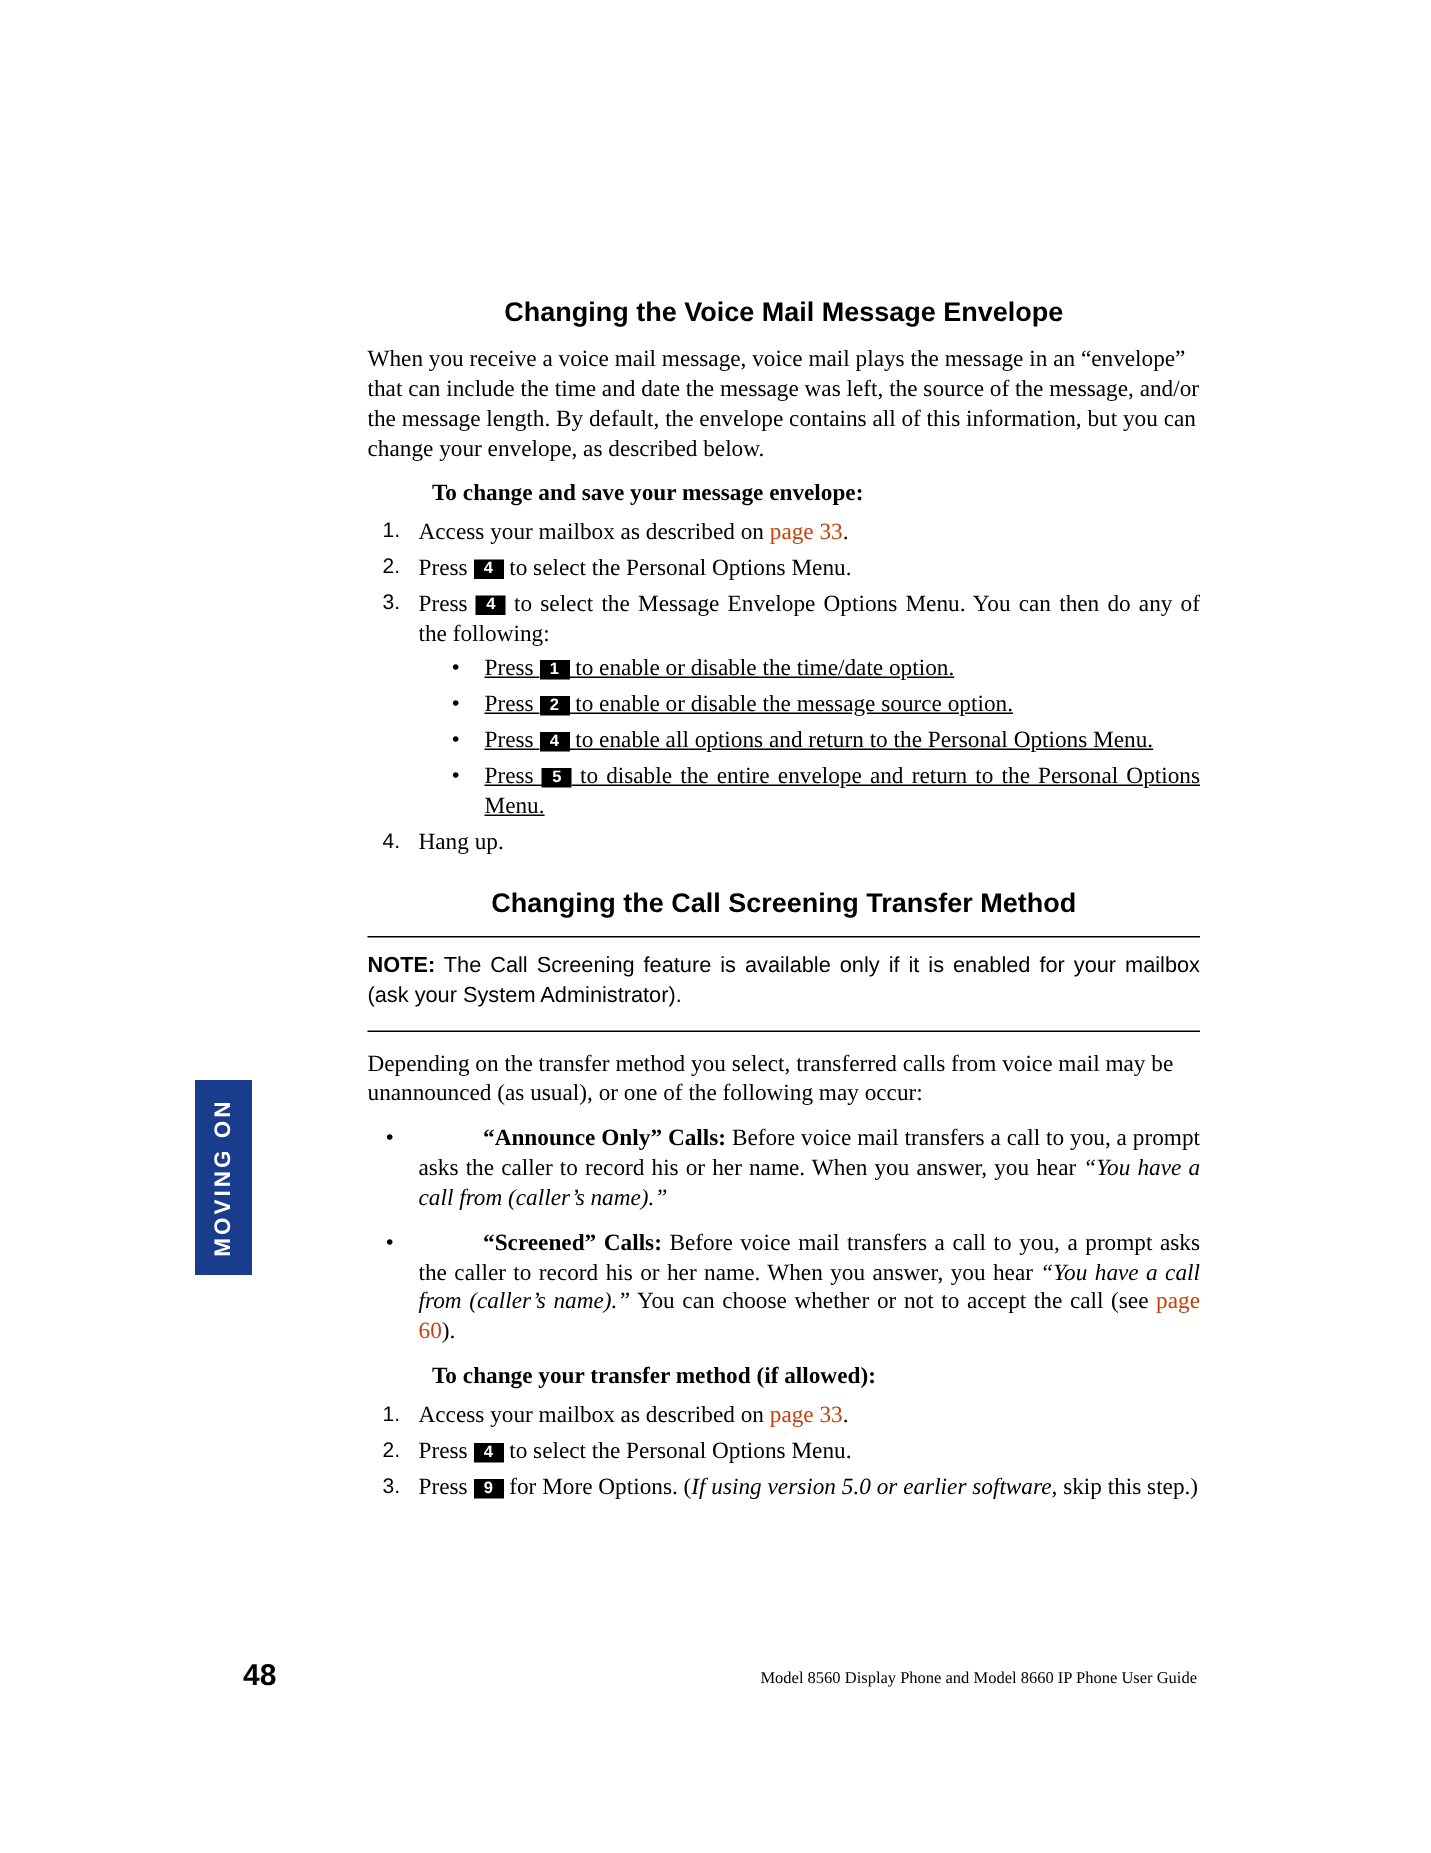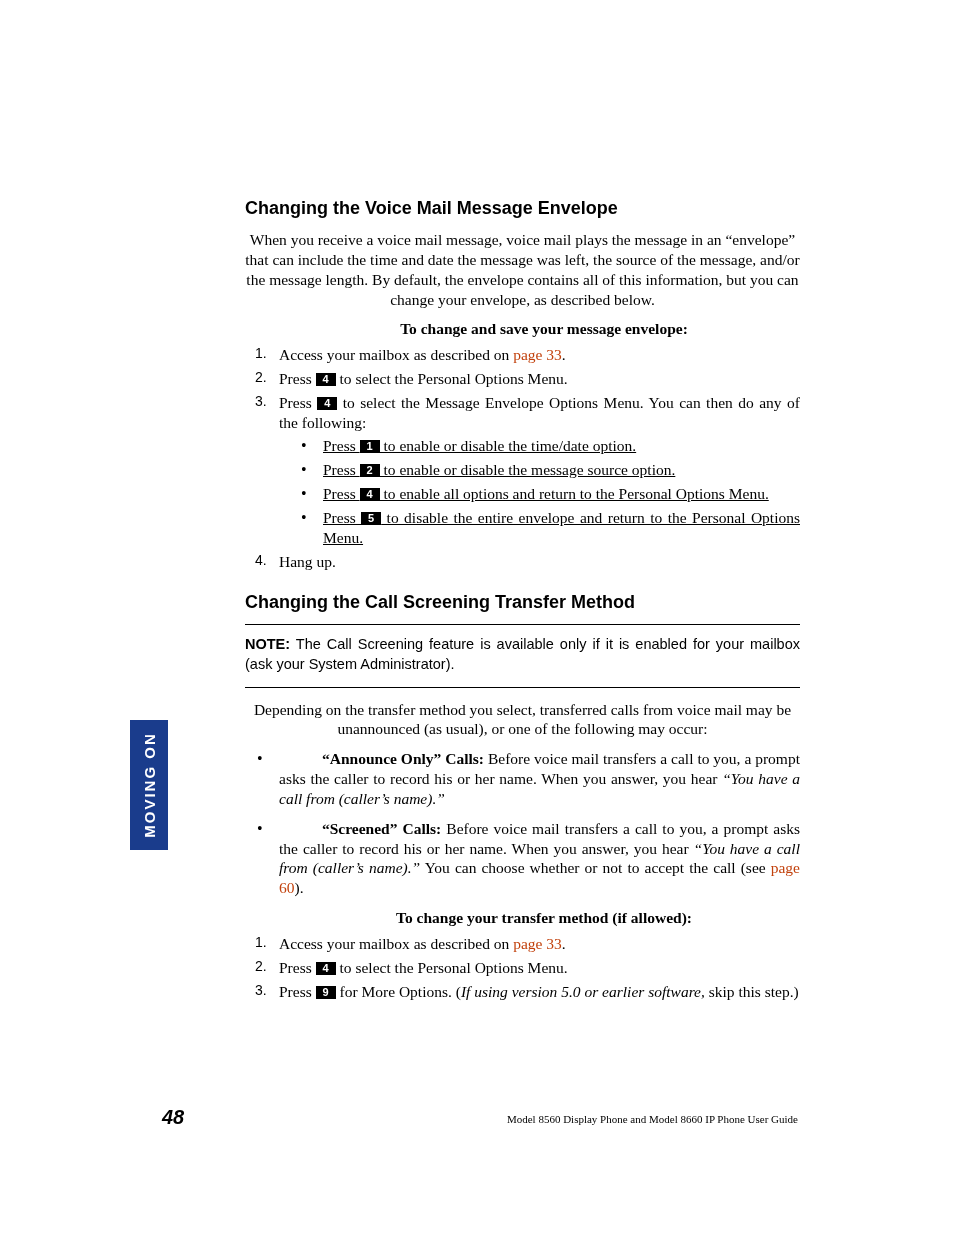--- a/index.html
+++ b/index.html
@@ -20,24 +20,25 @@
     top: 197px;
     width: 555px;
     font-size: 15.5px;
     line-height: 1.28;
   }
   h2 {
     font-family: Arial, Helvetica, sans-serif;
     font-weight: bold;
     font-size: 18px;
     margin: 0 0 10px 0;
+    text-align: center;
   }
   .para {
     margin: 0 0 10px 0;
-    text-align: center;
+    text-align: left;
   }
   .bold {
     font-weight: bold;
     margin-left: 43px;
   }
   ol.steps {
     list-style: none;
     margin: 0 0 4px 0;
     padding: 0 0 0 6px;
   }
@@ -139,21 +140,20 @@
     transform: translate(-50%, -50%) rotate(-90deg);
     white-space: nowrap;
   }
   .page-number {
     position: absolute;
     left: 162px;
     bottom: 106px;
     font-family: Arial, Helvetica, sans-serif;
     font-weight: bold;
     font-size: 20px;
-    font-style: italic;
   }
   .footer {
     position: absolute;
     right: 156px;
     bottom: 110px;
     font-family: Liberation Serif, serif;
     font-size: 11px;
   }
   .note-label {
     font-weight: bold;

